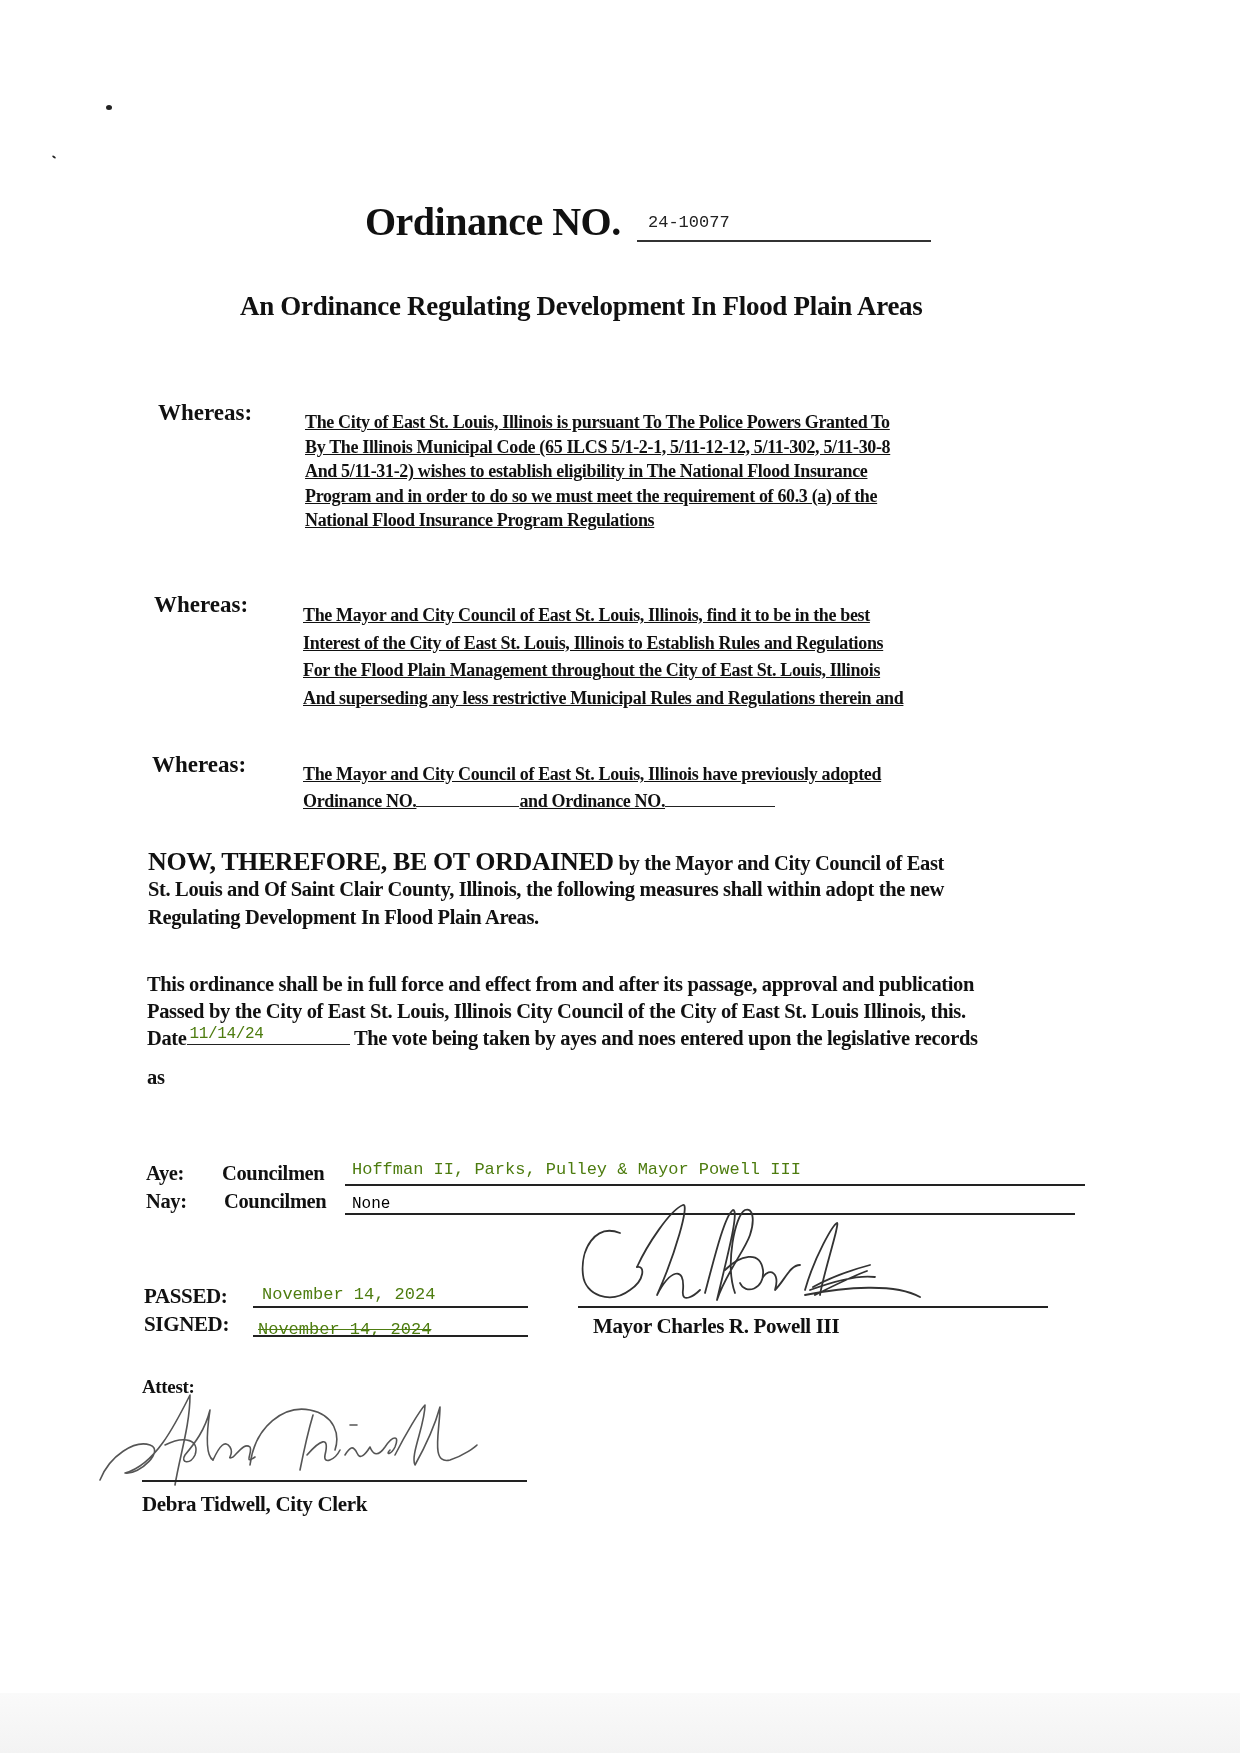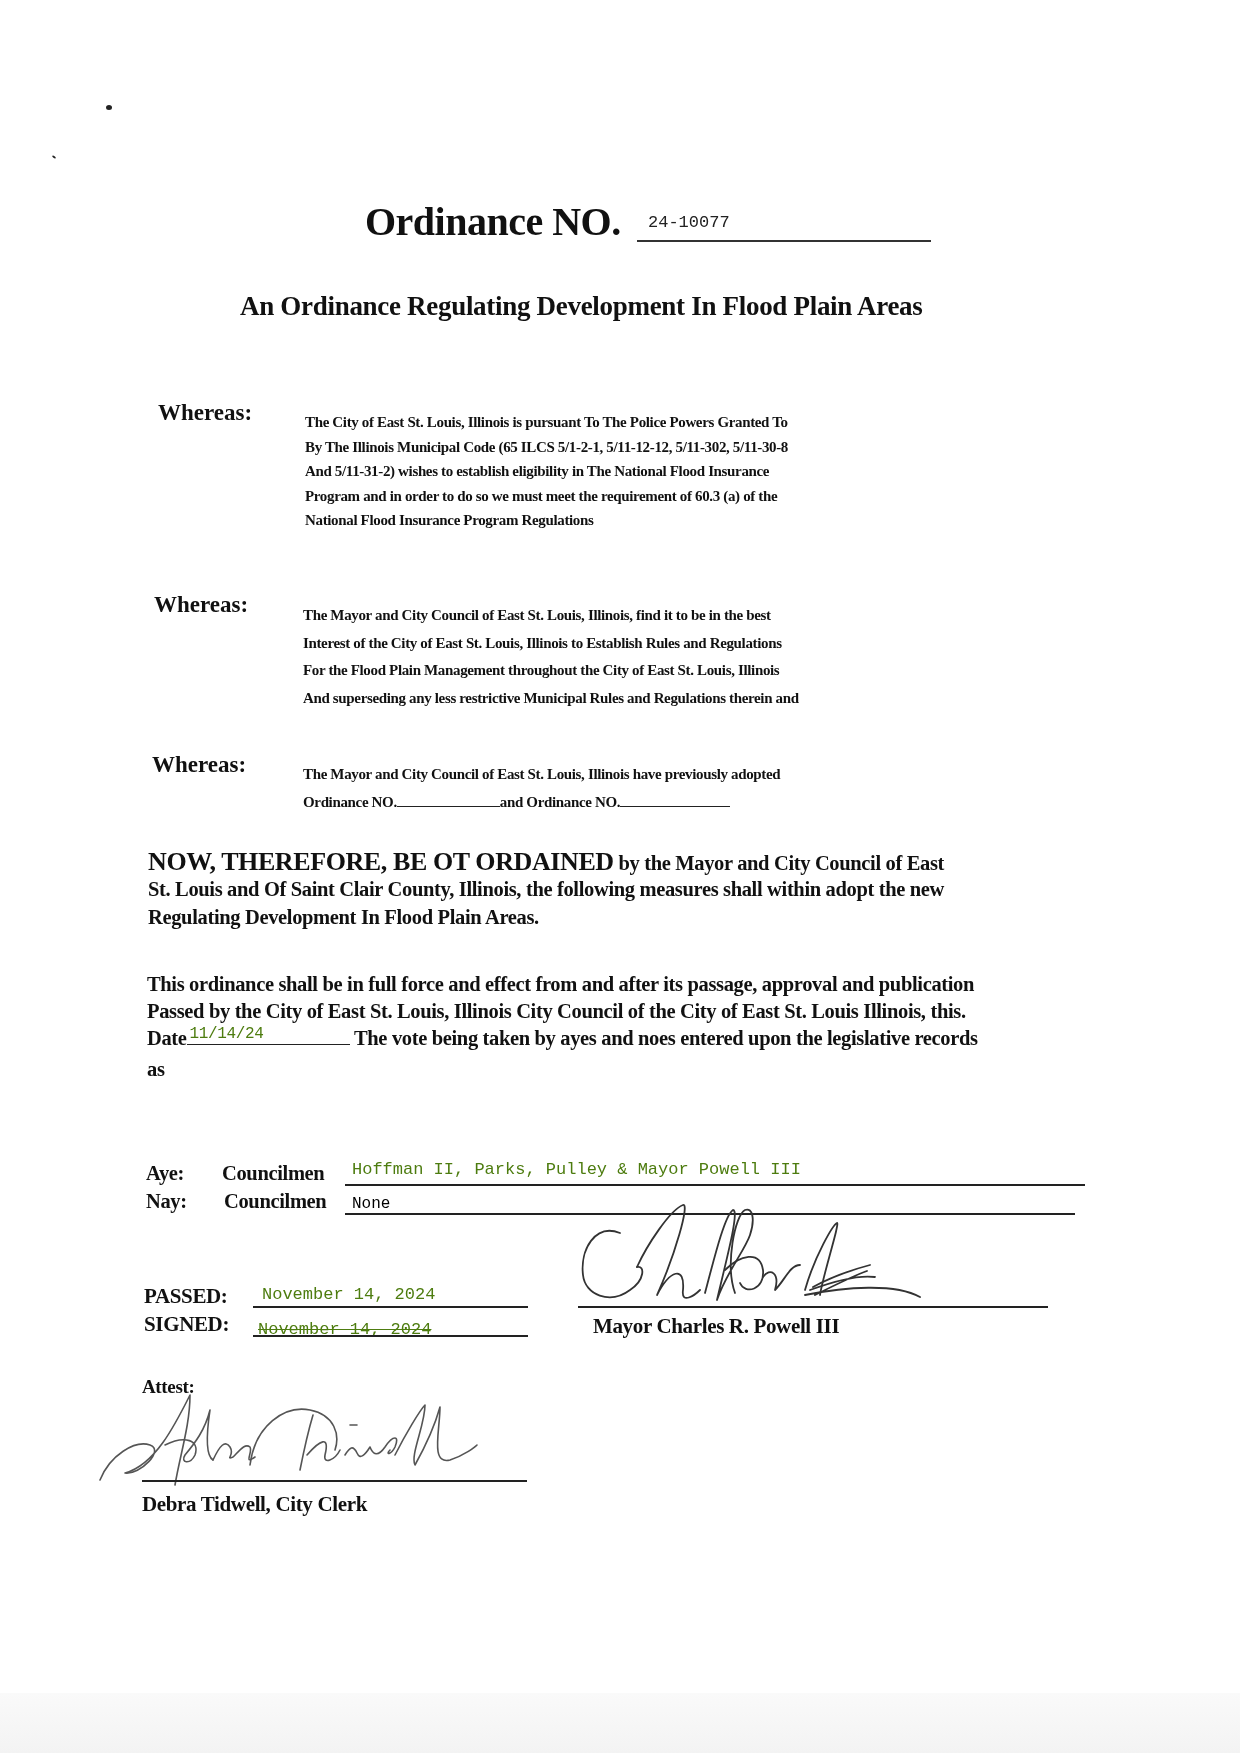--- a/index.html
+++ b/index.html
@@ -10,21 +10,21 @@
 
   .speck { position: absolute; background: #222; border-radius: 50%; }
 
   .title { left: 365px; top: 198px; font-size: 40px; font-weight: bold; letter-spacing: -0.5px; }
   .title-line { left: 637px; top: 240px; width: 294px; height: 2px; background: #333; }
   .title-value { left: 640px; top: 213px; font-size: 17px; color: #222; margin-left: 8px; }
 
   .subtitle { left: 240px; top: 291px; font-size: 27px; font-weight: bold; letter-spacing: -0.3px; }
 
   .whereas-label { font-size: 23px; font-weight: bold; }
-  .clause { font-size: 15px; font-weight: bold; line-height: 24.5px; letter-spacing: -0.35px; }
+  .clause { font-size: 18px; font-weight: bold; line-height: 24.5px; letter-spacing: -0.35px; text-decoration: underline; }
 
   .blank { display: inline-block; border-bottom: 1.5px solid #222; height: 18px; vertical-align: baseline; }
 
   .now-heading { font-size: 26px; font-weight: bold; letter-spacing: -0.4px; }
   .para { font-size: 20.5px; font-weight: bold; line-height: 23px; letter-spacing: -0.35px; }
 
   .fill-mono { font-family: "Liberation Mono", "DejaVu Sans Mono", monospace; font-weight: normal;
                color: #4d7c0f; font-size: 16.5px; }
 
   .hline { position: absolute; height: 1.8px; background: #222; }
@@ -81,21 +81,21 @@
   <div>Regulating Development In Flood Plain Areas.</div>
 </div>
 
 <div class="abs para" style="left:147px; top:972px; width:1010px; line-height:25px;">
   <div>This ordinance shall be in full force and effect from and after its passage, approval and publication</div>
   <div style="margin-top:2px;">Passed by the City of East St. Louis, Illinois City Council of the City of East St. Louis Illinois, this.</div>
   <div style="margin-top:2px;">
     <span>Date</span><span class="blank" style="width:163px; position:relative;"><span class="fill-mono" style="position:absolute; left:3px; top:-4px; font-size:16px;">11/14/24</span></span>
     <span>The vote being taken by ayes and noes entered upon the legislative records</span>
   </div>
-  <div style="margin-top:6px;">as</div>
+  <div style="margin-top:14px;">as</div>
 </div>
 
 <div class="abs para" style="left:146px; top:1162px;">Aye:</div>
 <div class="abs para" style="left:222px; top:1162px;">Councilmen</div>
 <div class="abs fill-mono" style="left:352px; top:1160px; font-size:17px;">Hoffman II, Parks, Pulley &amp; Mayor Powell III</div>
 <div class="hline" style="left:345px; top:1184px; width:740px;"></div>
 
 <div class="abs para" style="left:146px; top:1190px;">Nay:</div>
 <div class="abs para" style="left:224px; top:1190px;">Councilmen</div>
 <div class="abs fill-mono" style="left:352px; top:1195px; font-size:16px; color:#000000;">None</div>

